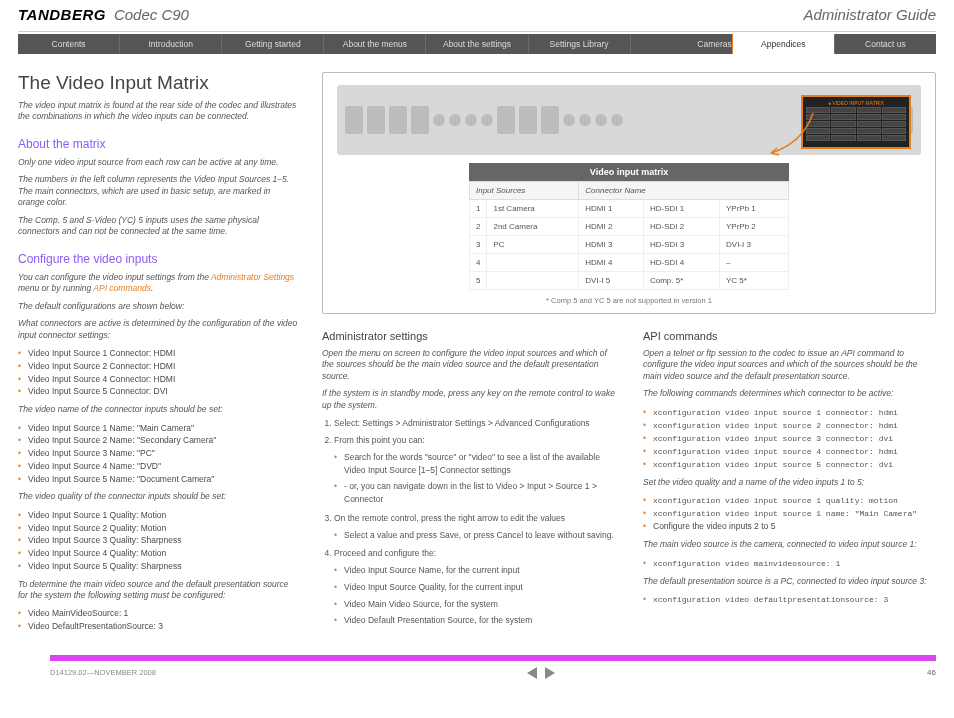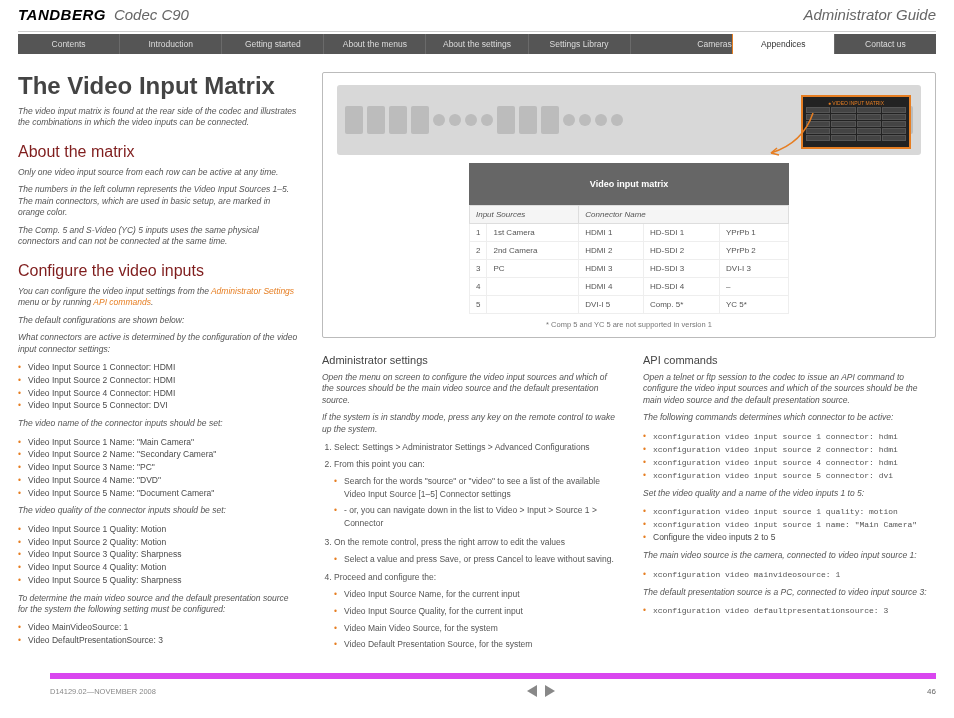--- a/index.html
+++ b/index.html
@@ -10,43 +10,43 @@
   .brand { font-weight: 900; font-size: 15px; letter-spacing: 0.5px; color: #000; }
   .model { font-size: 15px; font-weight: 300; color: #666; }
   .admin-guide { font-size: 15px; font-weight: 300; color: #666; }
   .nav { display: flex; background: #555; margin-top: 2px; }
   .nav-item { flex: 1; text-align: center; padding: 5px 0; color: #ddd; font-size: 8.5px; cursor: pointer; border-right: 1px solid #6a6a6a; }
   .nav-item:last-child { border-right: none; }
   .nav-item.active { background: #fff; color: #333; }
   .nav-item.pre { border-right-color: #e67e22; text-align: right; }
   .body-row { display: flex; gap: 24px; margin-top: 18px; }
   .left-col { width: 280px; flex-shrink: 0; }
-  h1 { font-size: 24px; font-weight: 700; color: #444; margin-bottom: 6px; }
-  h2 { font-size: 16px; font-weight: 400; color: #7f1d1d; margin-top: 14px; margin-bottom: 6px; }
+  h1 { font-size: 19px; font-weight: 400; color: #444; margin-bottom: 6px; }
+  h2 { font-size: 12px; font-weight: 400; color: #8b5cf6; margin-top: 14px; margin-bottom: 6px; }
   h3 { font-size: 11px; font-weight: 400; color: #444; margin-bottom: 6px; }
   p { font-size: 8.5px; line-height: 1.35; margin-bottom: 6px; color: #555; font-style: italic; }
   .link { color: #e67e22; }
   ul { list-style: none; margin: 4px 0 6px 0; }
   ul li { font-size: 8.5px; line-height: 1.5; padding-left: 10px; position: relative; }
   ul li::before { content: "•"; position: absolute; left: 0; color: #e67e22; }
   ol { margin: 4px 0 6px 12px; }
   ol li { font-size: 8.5px; line-height: 1.5; margin-bottom: 4px; color: #555;}
   ol li .sub li::before { color:#e67e22;}
   .right-area { flex: 1; }
   .diagram { border: 1px solid #bbb; border-radius: 2px; background: #fff; padding: 12px 14px 8px 14px; margin-bottom: 16px; position: relative; }
   .codec-back { height: 70px; background: #d8d8d8; border-radius: 3px; position: relative; margin-bottom: 8px; display:flex; align-items:center; padding:0 8px; gap:4px;}
   .codec-back .port { width: 18px; height: 28px; background: #bcbcbc; border-radius: 2px; }
   .codec-back .port.small { width:12px; height:12px; border-radius:50%;}
   .matrix-panel { position:absolute; right:10px; top:10px; width:110px; height:54px; border:2px solid #e67e22; background:#222; padding:3px; display:flex; flex-direction:column; gap:1px;}
   .matrix-panel .mtitle{ color:#e67e22; font-size:5px; text-align:center;}
   .matrix-panel .mrow{ display:flex; gap:1px;}
   .matrix-panel .mc{ flex:1; height:6px; background:#444; border:0.5px solid #555; font-size:4px; color:#aaa; text-align:center; line-height:6px;}
   .arrow-svg { position:absolute; left:440px; top:30px; pointer-events:none;}
   .matrix-table-wrap { margin: 0 auto; width: 320px; background:#fff;}
-  .matrix-title { background: #666; color: #fff; text-align: center; font-size: 9px; padding: 16px 0; font-weight:600;}
+  .matrix-title { background: #666; color: #fff; text-align: center; font-size: 9px; padding: 4px 0; font-weight:600;}
   table.matrix { width: 100%; border-collapse: collapse; font-size: 8px; }
   table.matrix th { background: #f5f5f5; font-style: italic; font-weight: 500; color:#555; padding: 4px 6px; border: 1px solid #ddd; text-align:left;}
   table.matrix td { padding: 4px 6px; border: 1px solid #eee; color:#555;}
   .hl { color: #e67e22; }
   .footnote { font-size: 7.5px; color: #777; text-align: center; margin-top: 6px; }
   .two-col { display: flex; gap: 28px; }
   .two-col > div { flex: 1; }
   code.cmd { font-family: "Courier New", monospace; font-size: 8px; color:#555;}
   .footer { display:flex; align-items:center; justify-content:space-between; border-top:6px solid #d946ef; margin-top:16px; padding-top:6px;margin-left:32px;}
   .footer .docid { font-size:7.5px; color:#888;}
@@ -265,20 +265,21 @@
             </li>
           </ol>
         </div>
         <div>
           <h3>API commands</h3>
           <p>Open a telnet or ftp session to the codec to issue an API command to configure the video input sources and which of the sources should be the main video source and the default presentation source.</p>
           <p>The following commands determines which connector to be active:</p>
           <ul id="cmds1">
               <li><code class="cmd">xconfiguration video input source 1 connector: hdmi</code></li>
               <li><code class="cmd">xconfiguration video input source 2 connector: hdmi</code></li>
+              <li><code class="cmd">xconfiguration video input source 3 connector: dvi</code></li>
               <li><code class="cmd">xconfiguration video input source 4 connector: hdmi</code></li>
               <li><code class="cmd">xconfiguration video input source 5 connector: dvi</code></li>
             </ul>
           <p>Set the video quality and a name of the video inputs 1 to 5:</p>
           <ul id="cmds2">
               <li><code class="cmd">xconfiguration video input source 1 quality: motion</code></li>
               <li><code class="cmd">xconfiguration video input source 1 name: "Main Camera"</code></li>
               <li>Configure the video inputs 2 to 5</li>
             </ul>
           <p>The main video source is the camera, connected to video input source 1:</p>

